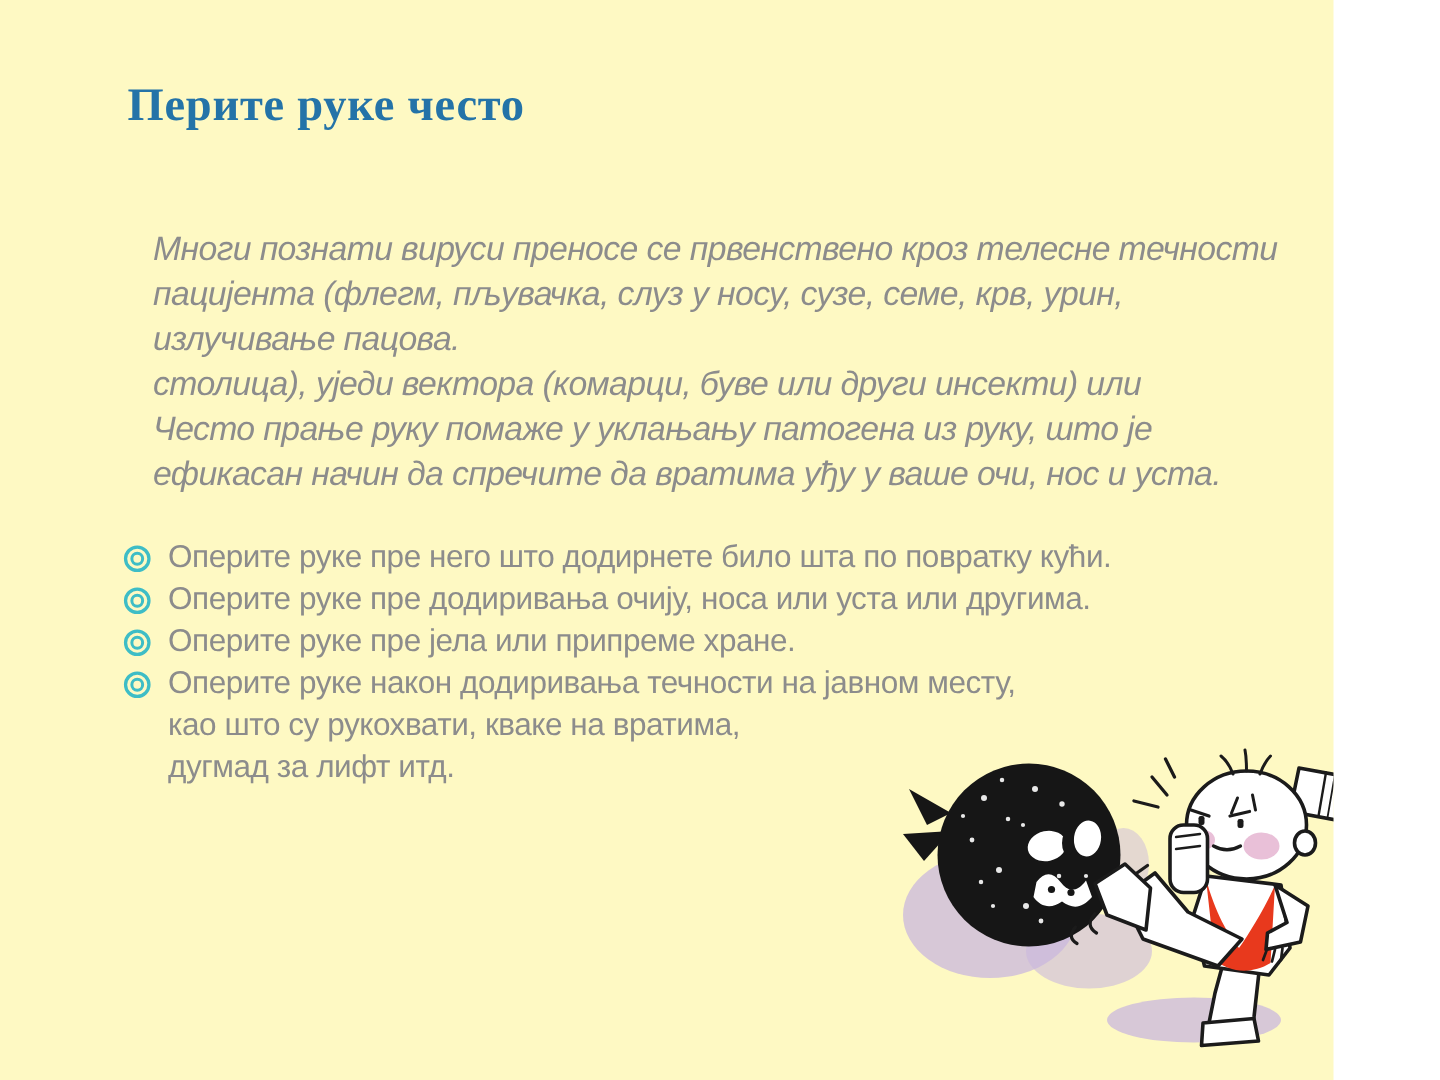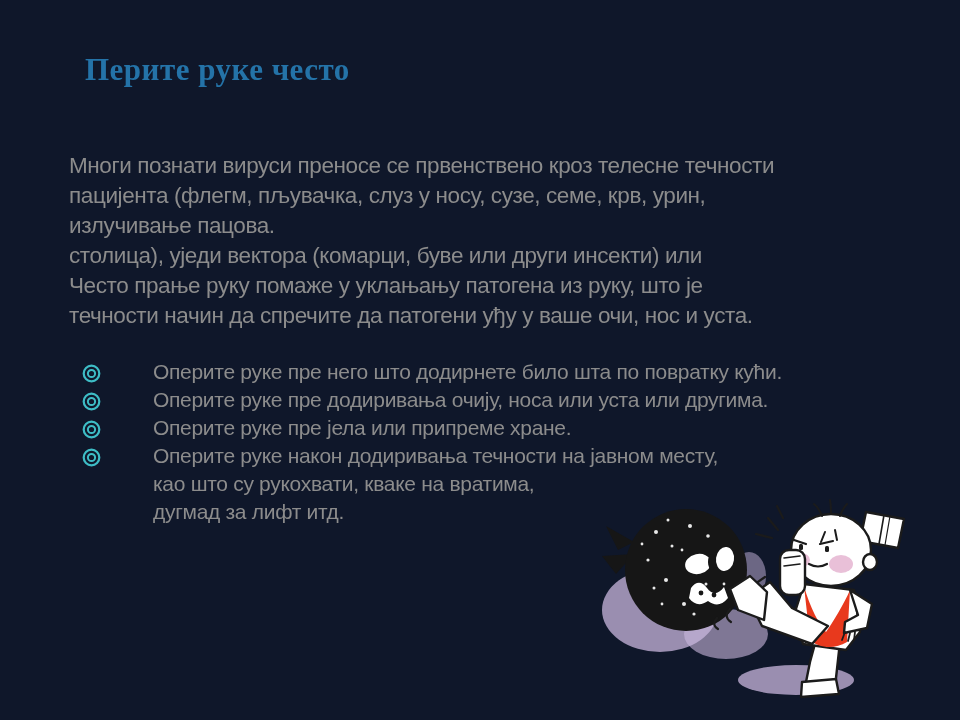--- a/index.html
+++ b/index.html
@@ -1,41 +1,41 @@
 <!DOCTYPE html>
 <html style="--title-blue: #2473a8; --body-gray: #8c8c8c; --bullet-teal: #3ebdc6; --vest-red: #e8391d; --lavender: #c9b7dd; --cheek-pink: #e9c0d8; --ink: #1b1b1b; --germ-black: #161616;"><head>
 <meta charset="utf-8">
 <style>
   html,body { margin:0; padding:0; background:#ffffff; }
   .slide {
-    position:relative; width:960px; height:720px;
-    background:#0f172a; overflow:hidden;
+    position:relative; width:889px; height:720px;
+    background:#fef9c3; overflow:hidden;
     font-family:"Liberation Sans", sans-serif;
   }
   .title {
     position:absolute; left:85px; top:50px; margin:0;
     font-family:"Liberation Serif", serif;
     font-weight:bold; font-size:31px; line-height:39px;
     color:var(--title-blue); letter-spacing:0.5px;
   }
   .paragraph {
-    position:absolute; left:69px; top:151px; width:810px;
+    position:absolute; left:102px; top:151px; width:810px;
     font-size:22.5px; line-height:30px;
-    color:var(--body-gray); letter-spacing:-0.4px;
+    color:var(--body-gray); letter-spacing:-0.4px;font-style:italic;
   }
   .paragraph .pline { display:block; white-space:nowrap; }
   .bullets {
     position:absolute; left:82px; top:358px; width:800px;
     margin:0; padding:0; list-style:none;
     font-size:21px; line-height:28px;
     color:var(--body-gray); letter-spacing:-0.3px;
   }
   .bullet { display:flex; align-items:flex-start; gap:11px; }
   .bullet-icon { flex:0 0 auto; margin-top:4px; width:19px; height:19px; }
-  .bullet-text span { display:block; white-space:nowrap;margin-left:41px; }
+  .bullet-text span { display:block; white-space:nowrap; }
   .illustration {
     position:absolute; left:598px; top:492px;
     width:352px; height:222px;
   }
   .illustration svg { width:100%; height:100%; display:block; }
 </style>
 </head>
 <body>
 
 <div class="slide">
@@ -43,21 +43,21 @@
   <h1 class="title">
     <span>Перите руке често</span><br>
   </h1>
 
   <div class="paragraph">
     <span class="pline">Многи познати вируси преносе се првенствено кроз телесне течности</span>
     <span class="pline">пацијента (флегм, пљувачка, слуз у носу, сузе, семе, крв, урин,</span>
     <span class="pline">излучивање пацова.</span>
     <span class="pline">столица), уједи вектора (комарци, буве или други инсекти) или</span>
     <span class="pline">Често прање руку помаже у уклањању патогена из руку, што је</span>
-    <span class="pline">течности начин да спречите да патогени уђу у ваше очи, нос и уста.</span>
+    <span class="pline">ефикасан начин да спречите да вратима уђу у ваше очи, нос и уста.</span>
   </div>
 
   <ul class="bullets">
     <li class="bullet">
       <span class="bullet-icon">
         <svg viewBox="0 0 19 19">
             <circle cx="9.5" cy="9.5" r="7.8" fill="none" style="stroke:var(--bullet-teal)" stroke-width="2.2"></circle>
             <circle cx="9.5" cy="9.5" r="3.6" fill="none" style="stroke:var(--bullet-teal)" stroke-width="2"></circle>
           </svg>
       </span>

